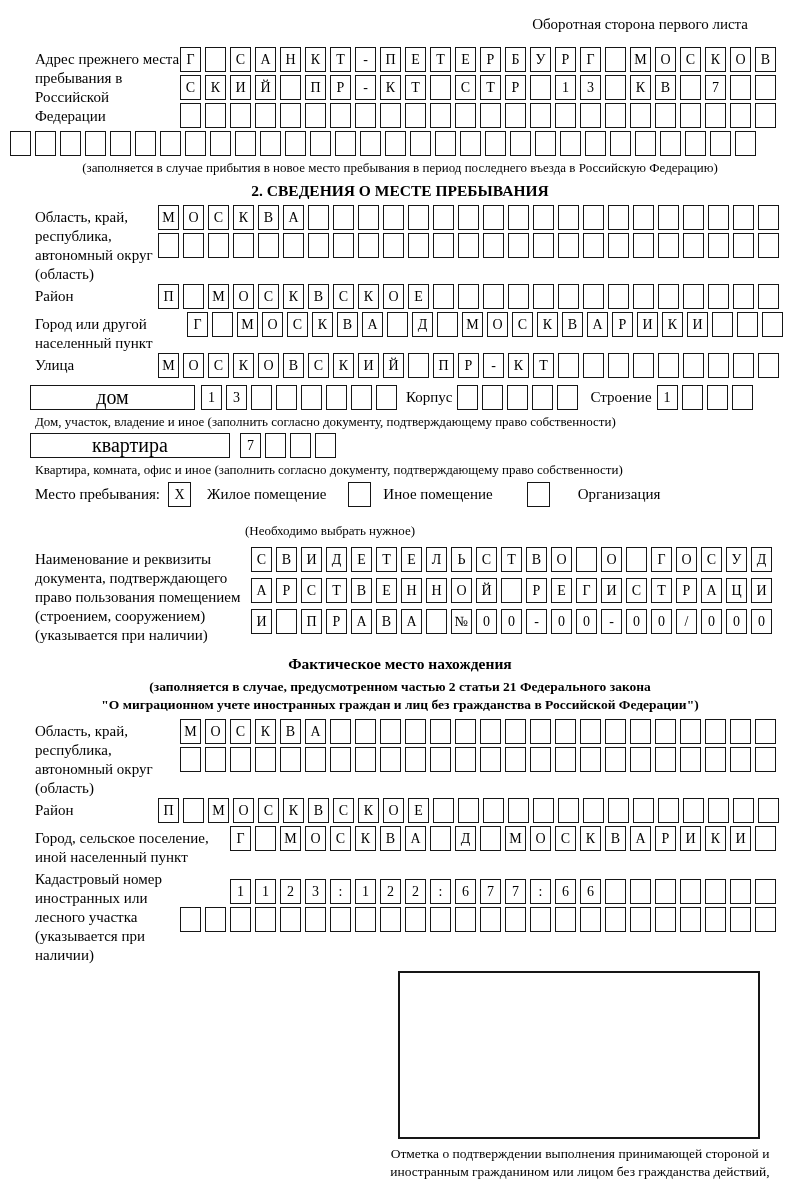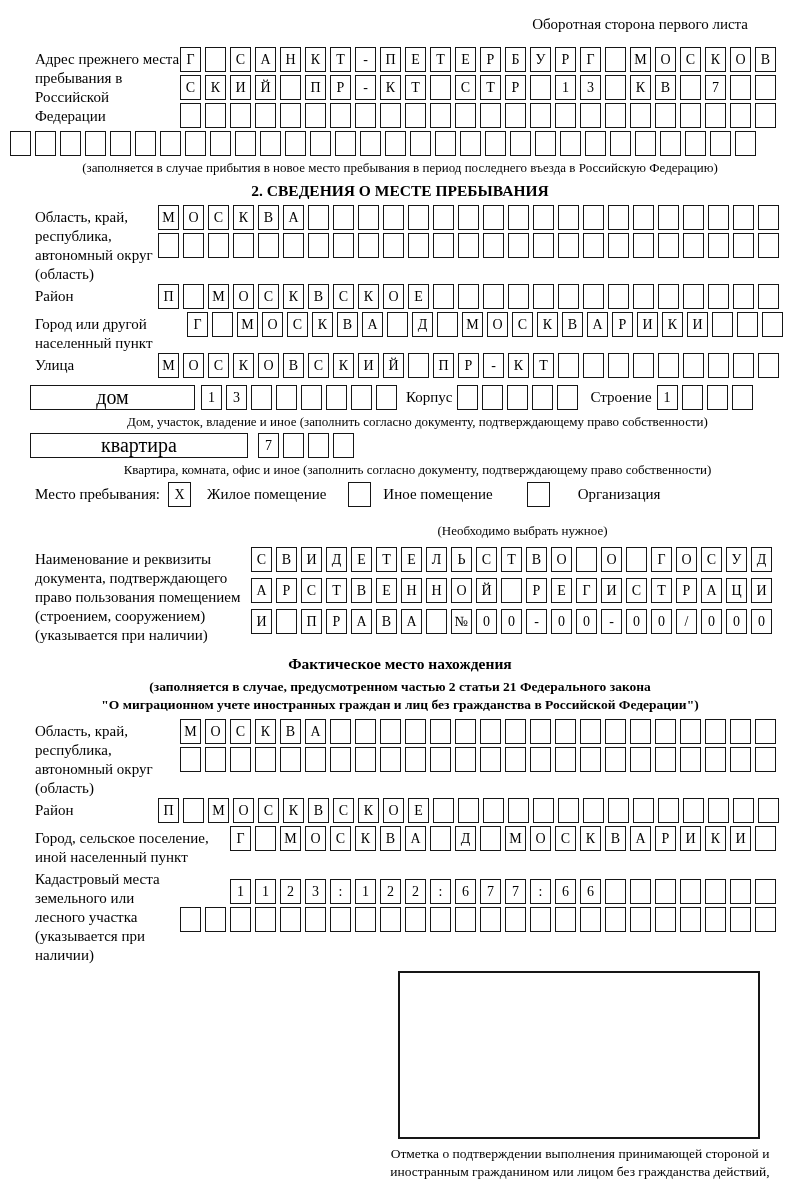--- a/index.html
+++ b/index.html
@@ -11,21 +11,21 @@
   .side-note { text-align:right; margin:16px 52px 0 0; font-size:15px; }
   .frow { display:flex; align-items:flex-start; }
   .lbl { font-size:15px; line-height:19px; padding-top:3px; flex:0 0 auto; }
   .boxrow { display:flex; gap:4px; margin-bottom:3px; }
   .cbox {
     flex:0 0 21px; width:21px; height:25px; border:1.5px solid #161616;
     display:flex; align-items:center; justify-content:center;
     font-size:14px; line-height:1; background:#fff;
   }
   .docrow { margin-bottom:6px; }
-  .caption { font-size:13px; line-height:17px;text-align:center; }
+  .caption { font-size:13px; line-height:17px; }
   .center { text-align:center; }
   .bold { font-weight:bold; }
   .sec-title { font-size:15.5px; margin:6px 0 5px 0;text-align:center; }
   .widebox {
     height:25px; border:1.5px solid #161616; display:flex;
     align-items:center; justify-content:center; font-size:20px; flex:0 0 auto;
   }
   .inline-lbl { font-size:15px; line-height:25px; }
   .chk {
     flex:0 0 23px; width:23px; height:25px; border:1.5px solid #161616;
@@ -336,21 +336,21 @@
   <div class="boxrow">
       <span class="cbox">1</span>
       <span class="cbox"></span>
       <span class="cbox"></span>
       <span class="cbox"></span>
     </div>
 </div>
 <div class="caption" style="margin-left:35px">Дом, участок, владение и иное (заполнить согласно документу, подтверждающему право собственности)</div>
 
 <div class="frow" style="margin:3px 0 0 30px">
-  <div class="widebox" style="width:218px">квартира</div>
+  <div class="widebox" style="width:200px">квартира</div>
   <div class="boxrow" style="margin-left:10px">
       <span class="cbox">7</span>
       <span class="cbox"></span>
       <span class="cbox"></span>
       <span class="cbox"></span>
     </div>
 </div>
 <div class="caption" style="margin-left:35px">Квартира, комната, офис и иное (заполнить согласно документу, подтверждающему право собственности)</div>
 
 <div class="stay-row">
@@ -554,21 +554,21 @@
       <span class="cbox">А</span>
       <span class="cbox">Р</span>
       <span class="cbox">И</span>
       <span class="cbox">К</span>
       <span class="cbox">И</span>
       <span class="cbox"></span>
     </div>
 </div>
 
 <div class="frow" style="margin-left:35px">
-  <div class="lbl" style="width:145px">Кадастровый места земельного или лесного участка (указывается при наличии)</div>
+  <div class="lbl" style="width:145px">Кадастровый номер иностранных или лесного участка (указывается при наличии)</div>
   <div>
     <div class="boxrow" style="margin-left:50px; margin-top:12px">
         <span class="cbox">1</span>
         <span class="cbox">1</span>
         <span class="cbox">2</span>
         <span class="cbox">3</span>
         <span class="cbox">:</span>
         <span class="cbox">1</span>
         <span class="cbox">2</span>
         <span class="cbox">2</span>

